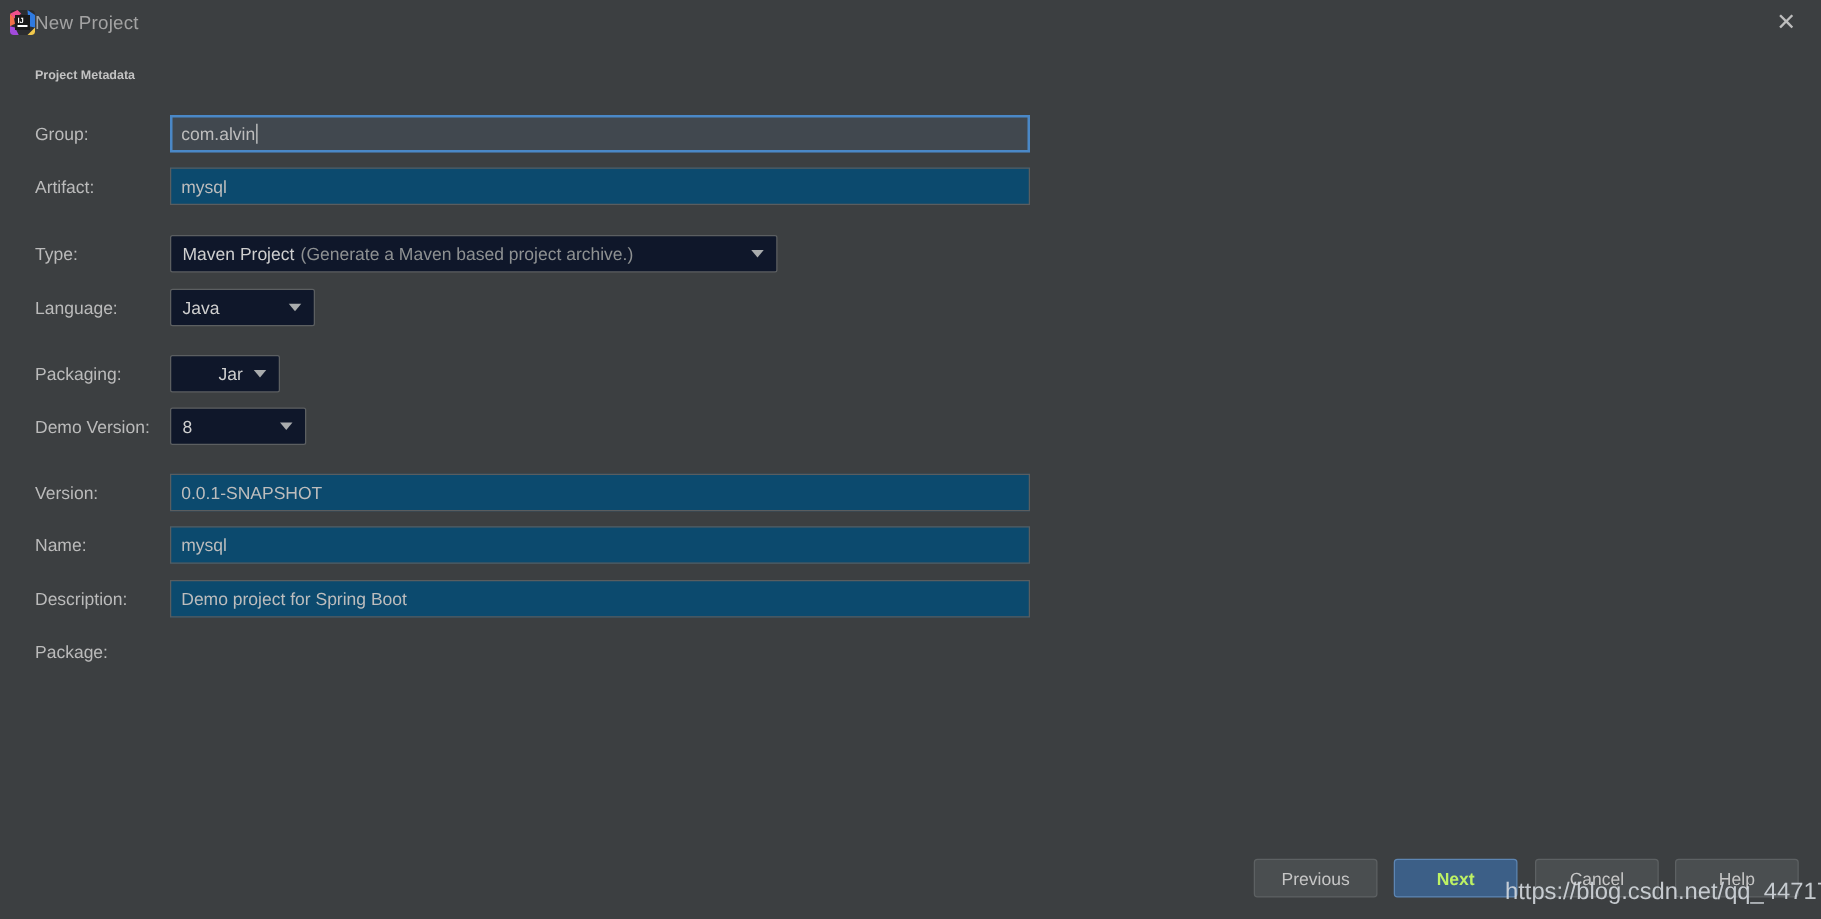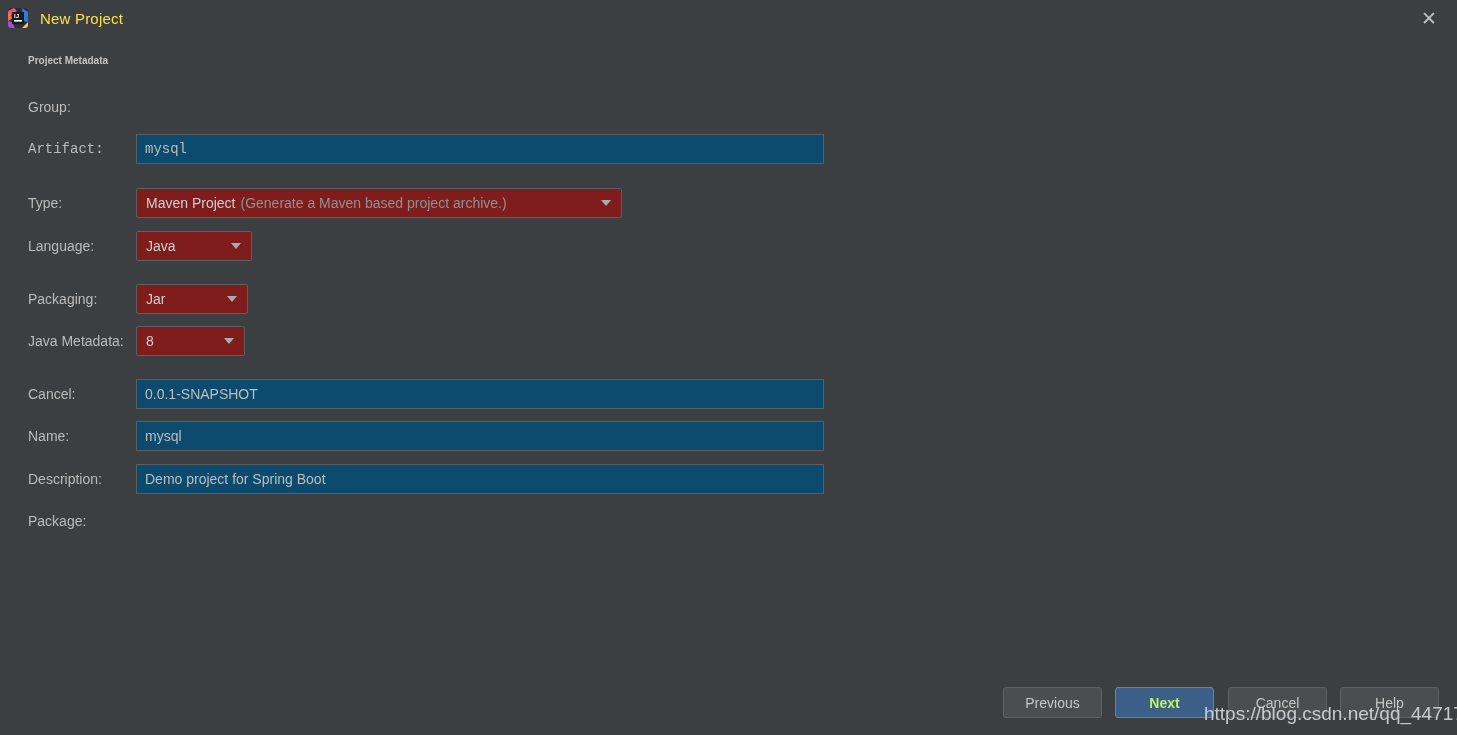--- a/index.html
+++ b/index.html
@@ -33,23 +33,22 @@
     width: 20px;
     height: 20px;
     position: relative;
     flex: 0 0 auto;
     border-radius: 3px;
     overflow: hidden;
   }
   .app-icon svg { display: block; }
 
   .title-text {
-    margin-left: 12px;
     font-size: 15px;
-    color: #fde047;
+    color: #a3a3a3;
     letter-spacing: 0.2px;
   }
 
   .close-btn {
     position: absolute;
     right: 14px;
     top: 4px;
     width: 28px;
     height: 28px;
     display: flex;
@@ -127,21 +126,21 @@
     background: #d0d0d0;
     margin-left: 1px;
   }
 
   
   .combo {
     position: absolute;
     left: 136px;
     top: 0;
     height: 30px;
-    background: #7f1d1d;
+    background: #0f172a;
     border: 1px solid #5c5f61;
     border-radius: 2px;
     display: flex;
     align-items: center;
     padding: 0 0 0 9px;
     cursor: pointer;
     color: #cdcdcd;
     font-size: 14px;
   }
 
@@ -154,21 +153,21 @@
     top: 50%;
     transform: translateY(-50%);
     width: 0; height: 0;
     border-left: 5px solid transparent;
     border-right: 5px solid transparent;
     border-top: 6px solid #a9acad;
   }
 
   .combo.type { width: 486px; }
   .combo.language { width: 116px; }
-  .combo.packaging { width: 112px; }
+  .combo.packaging { width: 88px; justify-content: center; }
   .combo.javaversion { width: 109px; }
 
   
   .buttonbar {
     position: absolute;
     bottom: 0;
     left: 0;
     width: 1167px;
     height: 58px;
     text-align: center;
@@ -235,23 +234,27 @@
   <span class="title-text">New Project</span>
   <span class="close-btn">✕</span>
 </div>
 
 <div class="section-title">Project Metadata</div>
 
 <div class="form">
 
   <div class="row" style="top:0px; position:absolute; left:0; width:900px;">
     <span class="label">Group:</span>
-  </div>
-
-  <div class="row" style="top:42px; position:absolute; left:0; width:900px;font-family:Liberation Mono, monospace;">
+    <div class="field wide focused">
+      <span>com.alvin</span>
+        <span class="caret"></span>
+    </div>
+  </div>
+
+  <div class="row" style="top:42px; position:absolute; left:0; width:900px;">
     <span class="label">Artifact:</span>
     <div class="field wide">
       <span>mysql</span>
     </div>
   </div>
 
   <div class="row" style="top:96px; position:absolute; left:0; width:900px;">
     <span class="label">Type:</span>
     <div class="combo type">
       <span class="primary">Maven Project</span>
@@ -270,29 +273,29 @@
 
   <div class="row" style="top:192px; position:absolute; left:0; width:900px;">
     <span class="label">Packaging:</span>
     <div class="combo packaging">
       <span class="primary">Jar</span>
       <span class="arrow"></span>
     </div>
   </div>
 
   <div class="row" style="top:234px; position:absolute; left:0; width:900px;">
-    <span class="label">Java Metadata:</span>
+    <span class="label">Demo Version:</span>
     <div class="combo javaversion">
       <span class="primary">8</span>
       <span class="arrow"></span>
     </div>
   </div>
 
   <div class="row" style="top:287px; position:absolute; left:0; width:900px;">
-    <span class="label">Cancel:</span>
+    <span class="label">Version:</span>
     <div class="field wide">
       <span>0.0.1-SNAPSHOT</span>
     </div>
   </div>
 
   <div class="row" style="top:329px; position:absolute; left:0; width:900px;">
     <span class="label">Name:</span>
     <div class="field wide">
       <span>mysql</span>
     </div>

